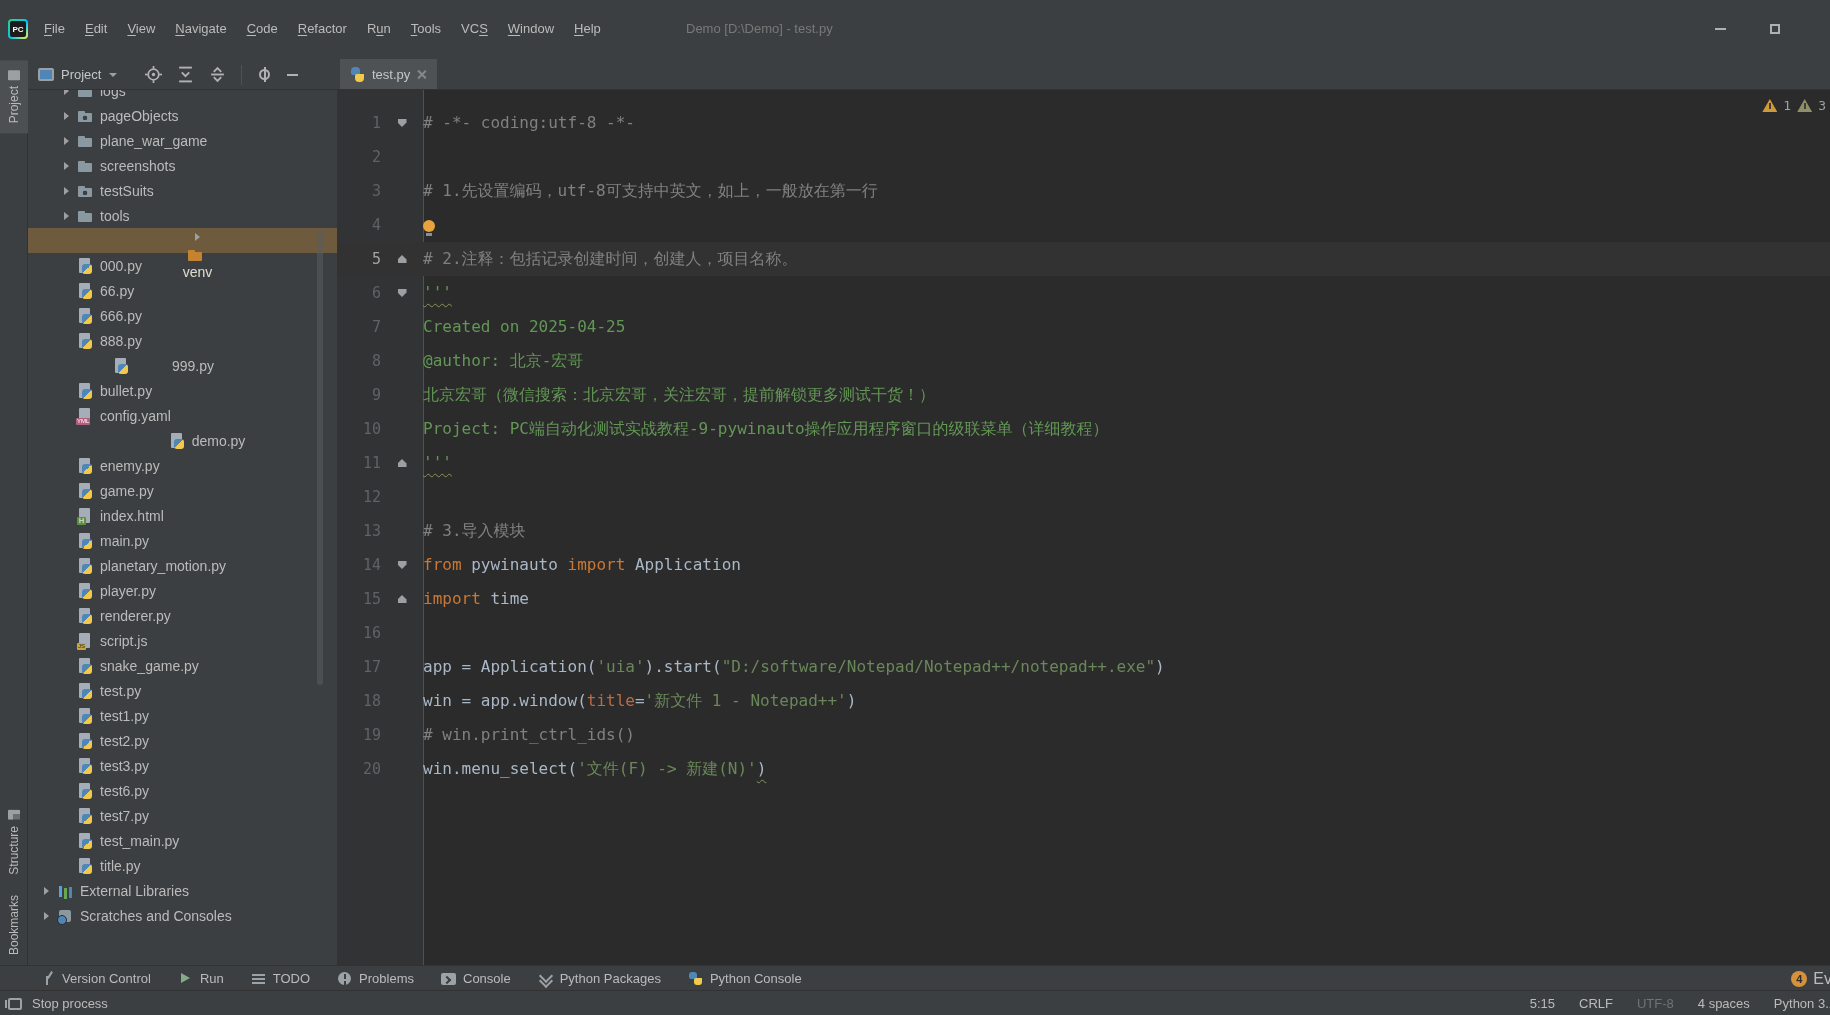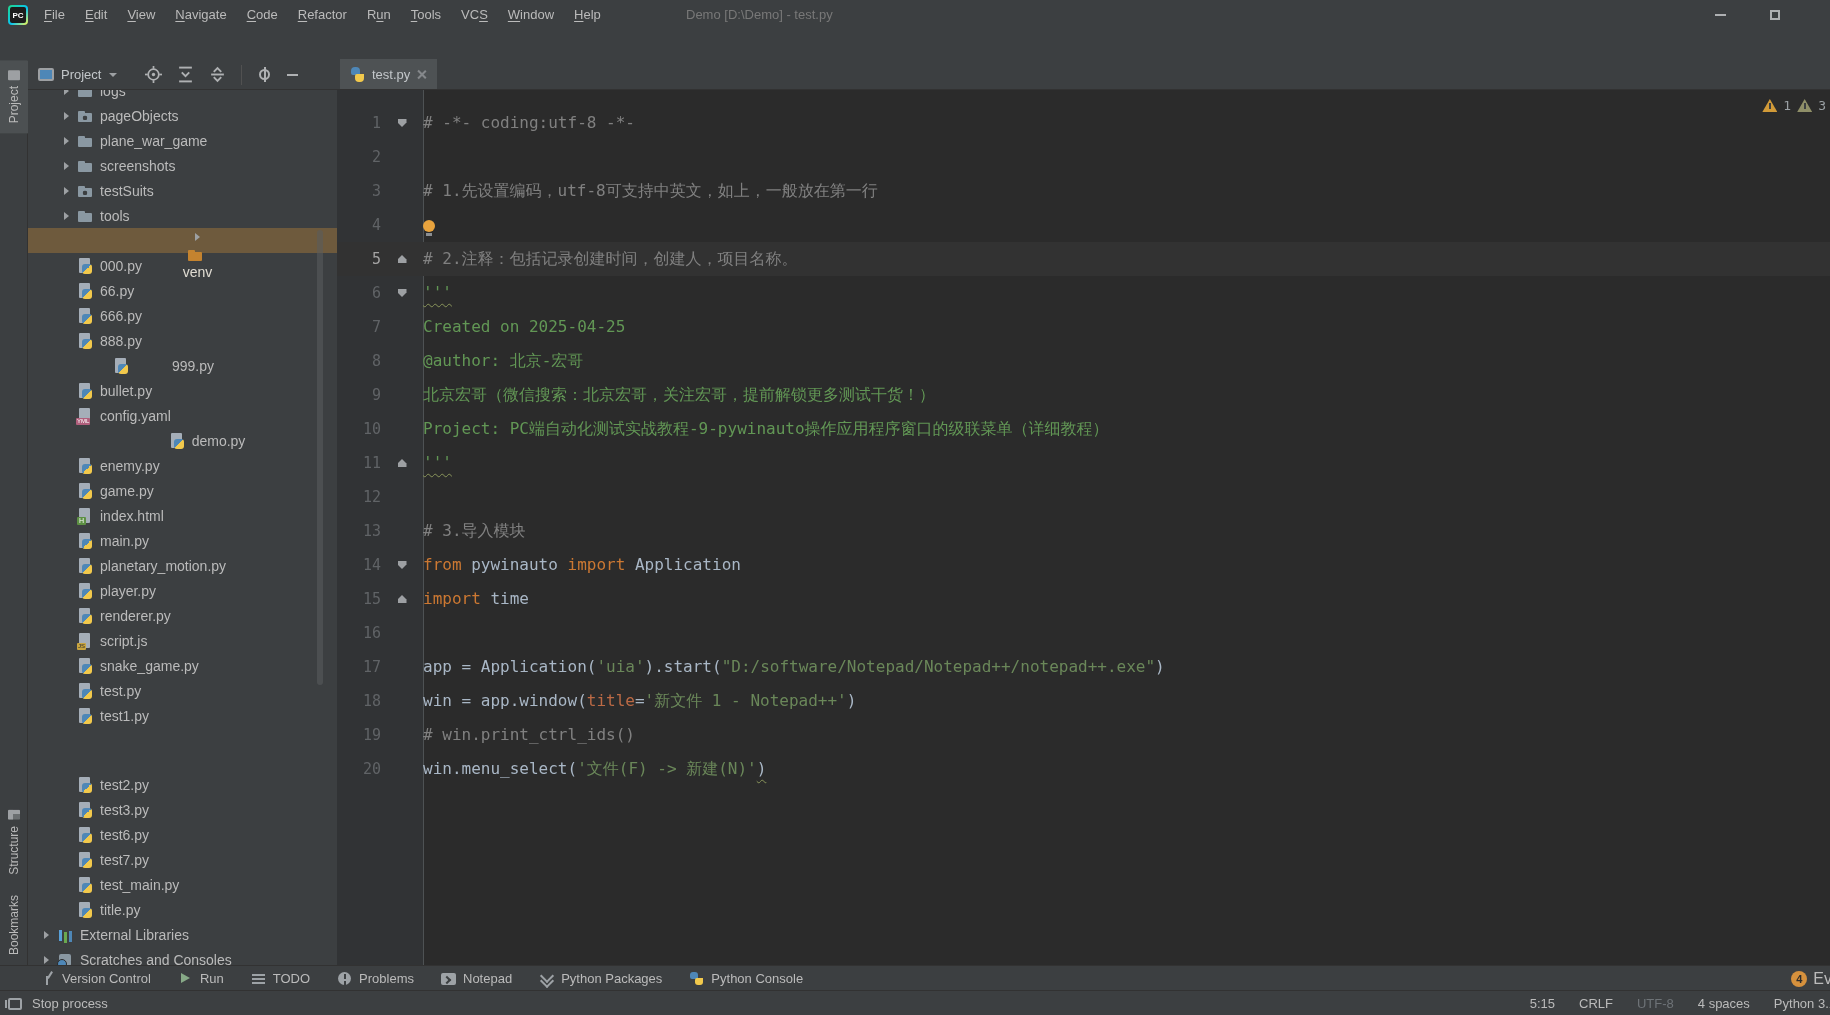--- a/index.html
+++ b/index.html
@@ -1,20 +1,20 @@
 <!DOCTYPE html>
 <html><head>
 <meta charset="utf-8">
 <style>
   * { margin:0; padding:0; box-sizing:border-box; }
   html,body { width:1830px; height:1015px; overflow:hidden; background:#3c3f41;
     font-family:"Liberation Sans",sans-serif; color:#bbbbbb; }
 
   
-  #titlebar { position:absolute; left:0; top:0; width:1478px; height:30px; background:#3c3f41; }
+  #titlebar { position:absolute; left:0; top:14px; width:1478px; height:30px; background:#3c3f41; }
   .pc-logo { position:absolute; left:8px; top:5px; width:20px; height:20px; border-radius:4px;
     background:linear-gradient(135deg,#21d789,#07c3f2 55%,#fcf84a); }
   .pc-logo::before { content:""; position:absolute; inset:2px; background:#1c1c1c; border-radius:2px; }
   .pc-logo::after { content:"PC"; position:absolute; inset:0; display:flex; align-items:center;
     justify-content:center; font-size:8px; font-weight:bold; color:#fff; }
   #menubar { position:absolute; left:34px; top:0; height:30px; display:flex; align-items:center; }
   .menu-item { padding:0 10px; font-size:13px; line-height:30px; color:#bbbbbb; cursor:default; }
   .menu-item u { text-decoration-thickness:1px; text-underline-offset:2px; }
   #win-title { position:absolute; left:686px; top:0; line-height:30px; font-size:13px; color:#787878; }
   .win-btn { position:absolute; top:0; width:40px; height:30px; display:flex; align-items:center; justify-content:center; }
@@ -402,21 +402,21 @@
         <div class="tree-row" style="padding-left: 30px;">
           <span class="chev-spacer"></span>
           <span class="ticon t-py"></span>
           <span class="tree-label">test.py</span>
         </div>
         <div class="tree-row" style="padding-left: 30px;">
           <span class="chev-spacer"></span>
           <span class="ticon t-py"></span>
           <span class="tree-label">test1.py</span>
         </div>
-        <div class="tree-row" style="padding-left: 30px; margin-top: 44px;">
+        <div class="tree-row" style="padding-left: 30px;">
           <span class="chev-spacer"></span>
           <span class="ticon t-py"></span>
           <span class="tree-label">test2.py</span>
         </div>
         <div class="tree-row" style="padding-left: 30px;">
           <span class="chev-spacer"></span>
           <span class="ticon t-py"></span>
           <span class="tree-label">test3.py</span>
         </div>
         <div class="tree-row" style="padding-left: 30px;">
@@ -508,21 +508,21 @@
     <span class="bb-tab">
       <span class="bicon bi-todo"></span>
       <span>TODO</span>
     </span>
     <span class="bb-tab">
       <span class="bicon bi-problems"></span>
       <span>Problems</span>
     </span>
     <span class="bb-tab">
       <span class="bicon bi-terminal"></span>
-      <span>Notepad</span>
+      <span>Console</span>
     </span>
     <span class="bb-tab">
       <span class="bicon bi-packages"></span>
       <span>Python Packages</span>
     </span>
     <span class="bb-tab">
       <span class="bicon bi-pyconsole"></span>
       <span>Python Console</span>
     </span>
     <div id="bb-right">

